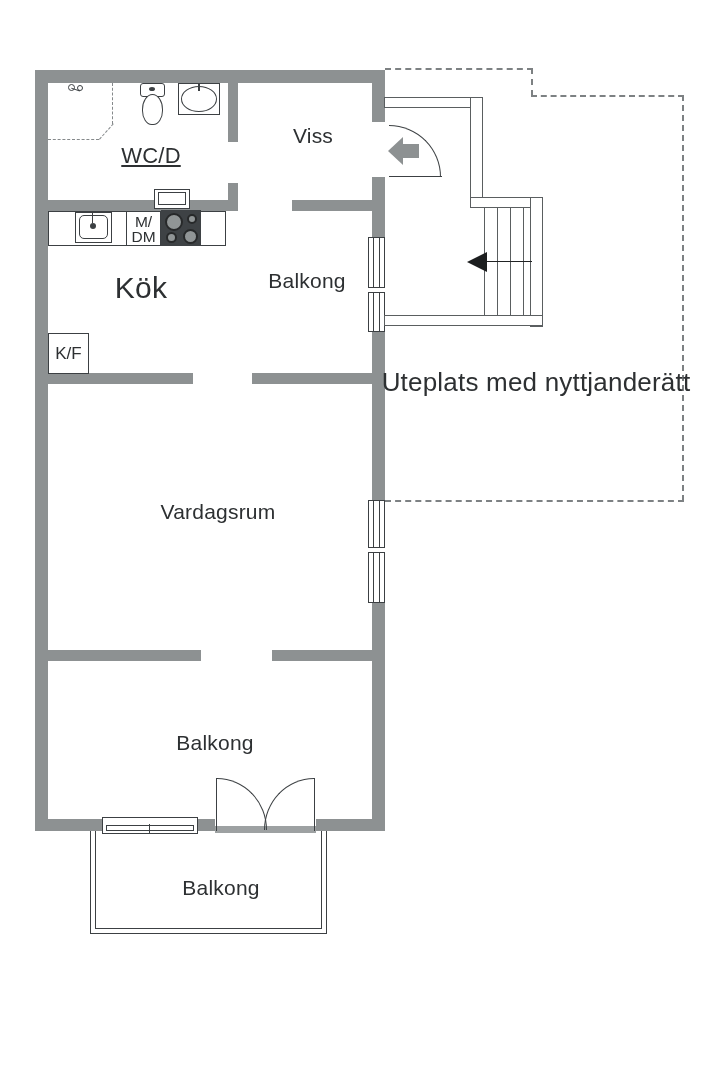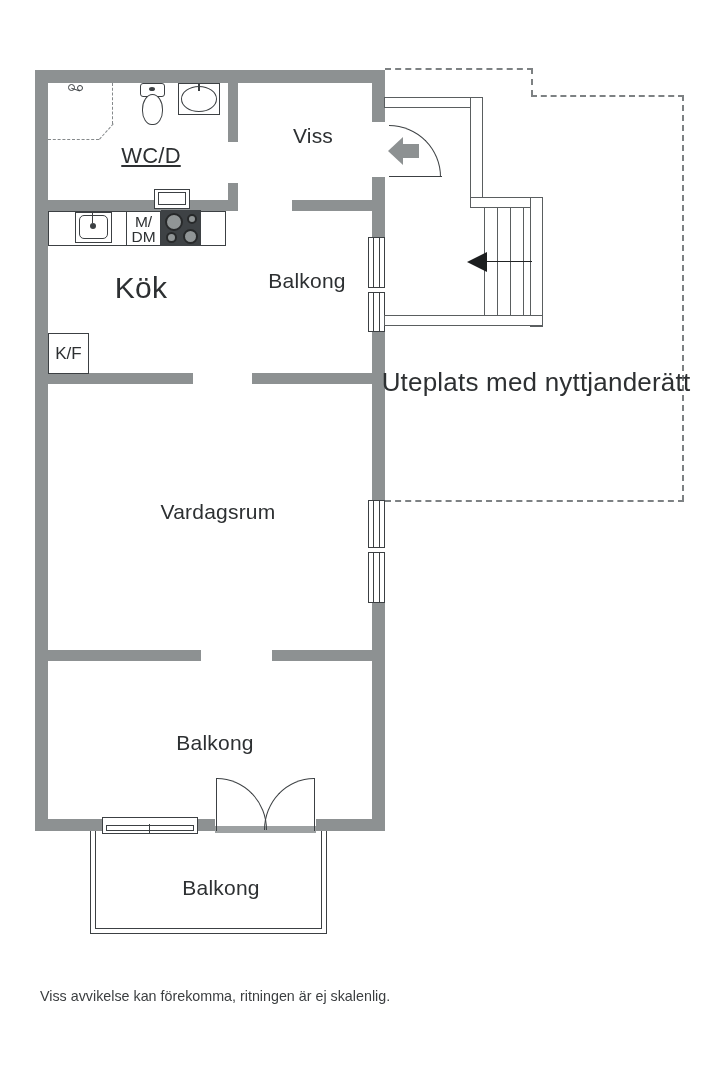--- a/index.html
+++ b/index.html
@@ -139,15 +139,14 @@
 
   <div class="lbl" style="left:151px;top:156px;font-size:22px;text-decoration:underline;">WC/D</div>
   <div class="lbl" style="left:313px;top:136px;font-size:21px;">Viss</div>
   <div class="lbl" style="left:141px;top:288px;font-size:30px;">Kök</div>
   <div class="lbl" style="left:307px;top:281px;font-size:21px;">Balkong</div>
   <div class="lbl" style="left:218px;top:512px;font-size:21px;">Vardagsrum</div>
   <div class="lbl" style="left:215px;top:743px;font-size:21px;">Balkong</div>
   <div class="lbl" style="left:221px;top:888px;font-size:21px;">Balkong</div>
   <div class="lbl" style="left:536px;top:382px;font-size:26px;">Uteplats med nyttjanderätt</div>
 
-  <div class="abs" style="left:40px;top:988px;font-size:14.3px;color:#3b3e40;white-space:nowrap;">Viss avvikelse kan förekomma, ritningen är ej skalenlig.</div>
 
 </div>
 
 </body></html>

